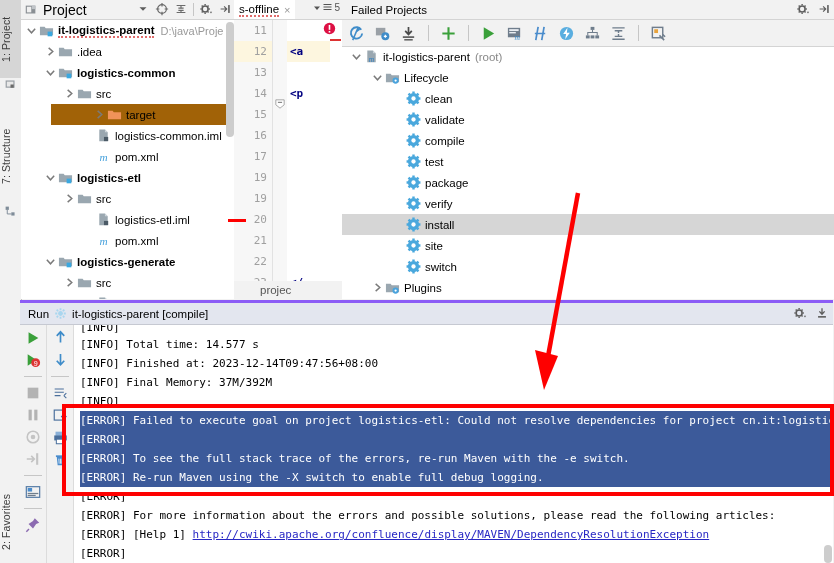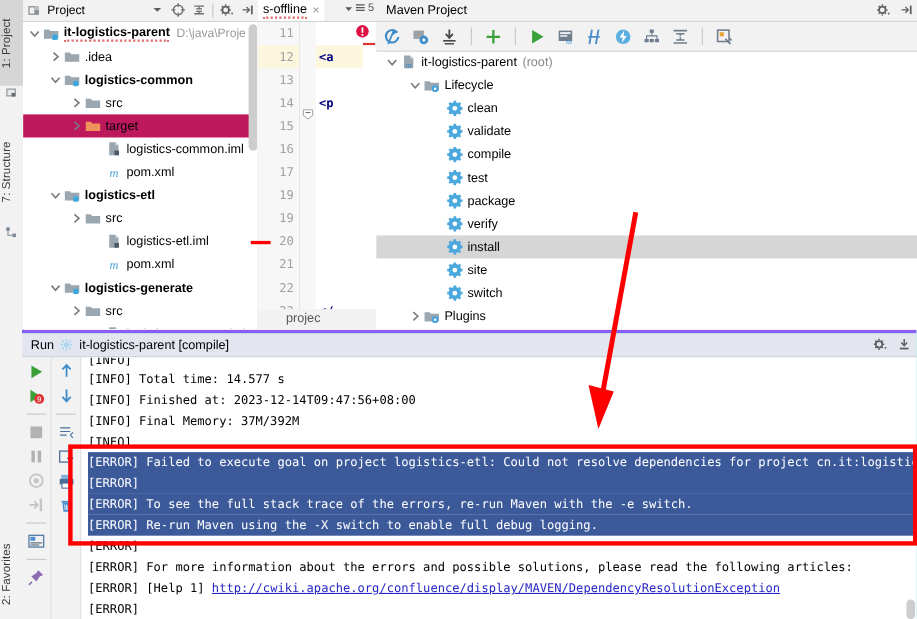--- a/index.html
+++ b/index.html
@@ -33,30 +33,30 @@
 
   
   .proj-panel {
     position: absolute; left: 21px; top: 0; width: 213px; height: 299px;
     background: #fff; border-right: 1px solid #c0c0c0;
   }
   .proj-header {
     height: 19px; background: #f2f2f2; border-bottom: 1px solid #d4d4d4;
     display: flex; align-items: center; padding-left: 3px; position: relative;
   }
-  .proj-title { font-size: 11px; color: #000; margin-left: 5px; }
+  .proj-title { font-size: 14px; color: #000; margin-left: 5px; }
   .proj-header .hicons { position: absolute; right: 2px; top: 2px; display: flex; gap: 5px; align-items: center; }
   .gicon { width: 14px; height: 14px; display:block; }
 
   .tree { position: absolute; top: 20px; left: 0; right: 0; bottom: 0; overflow: hidden; background: #fff; }
   .trow {
     height: 21px; display: flex; align-items: center; white-space: nowrap;
     font-size: 11.5px; padding-right: 4px; position: relative;
   }
-  .trow.hl { background: #be185d; }
+  .trow.hl { background: #a16207; margin-left: 30px; }
   .twist { width: 11px; height: 11px; flex: 0 0 11px; margin-right: 2px; }
   .ticon { width: 15px; height: 15px; flex: 0 0 15px; margin-right: 4px; }
   .tlabel { color: #000; }
   .tlabel.bold { font-weight: bold; }
   .tpath { color: #999; margin-left: 6px; font-weight: normal; font-size: 11px; }
   .spell { border-bottom: 2px dotted #e06c6c; padding-bottom: 0px; }
 
   
   .p-scroll {
     position: absolute; right: 0px; top: 22px; width: 8px; height: 115px;
@@ -475,21 +475,21 @@
         <div class="err-mark"></div>
       </div>
     </div>
     <div class="proj-status">
       <span>projec</span>
     </div>
   </div>
 
   <div class="maven">
     <div class="mv-header">
-      <span class="mv-title">Maven Project</span>
+      <span class="mv-title">Failed Projects</span>
       <div class="hicons">
         <svg class="gicon" viewBox="0 0 16 16">
           <circle cx="7" cy="8" r="3.4" fill="none" stroke="#5c5c5c" stroke-width="1.8"></circle>
           <path d="M7 2.2 L7 3.6 M7 12.4 L7 13.8 M1.6 8 L3 8 M11 8 L12.4 8 M3.1 4.1 L4.1 5.1 M9.9 10.9 L10.9 11.9 M10.9 4.1 L9.9 5.1 M4.1 10.9 L3.1 11.9" stroke="#5c5c5c" stroke-width="1.6"></path>
           <path d="M12.4 11 L15 11 L13.7 13.2 Z" fill="#5c5c5c"></path>
         </svg>
         <svg class="gicon" viewBox="0 0 16 16">
           <path d="M3 8 L10 8 M7 5 L10 8 L7 11" stroke="#5c5c5c" stroke-width="1.3" fill="none"></path>
           <rect x="11.6" y="3.5" width="1.8" height="9" fill="#5c5c5c"></rect>
         </svg>

